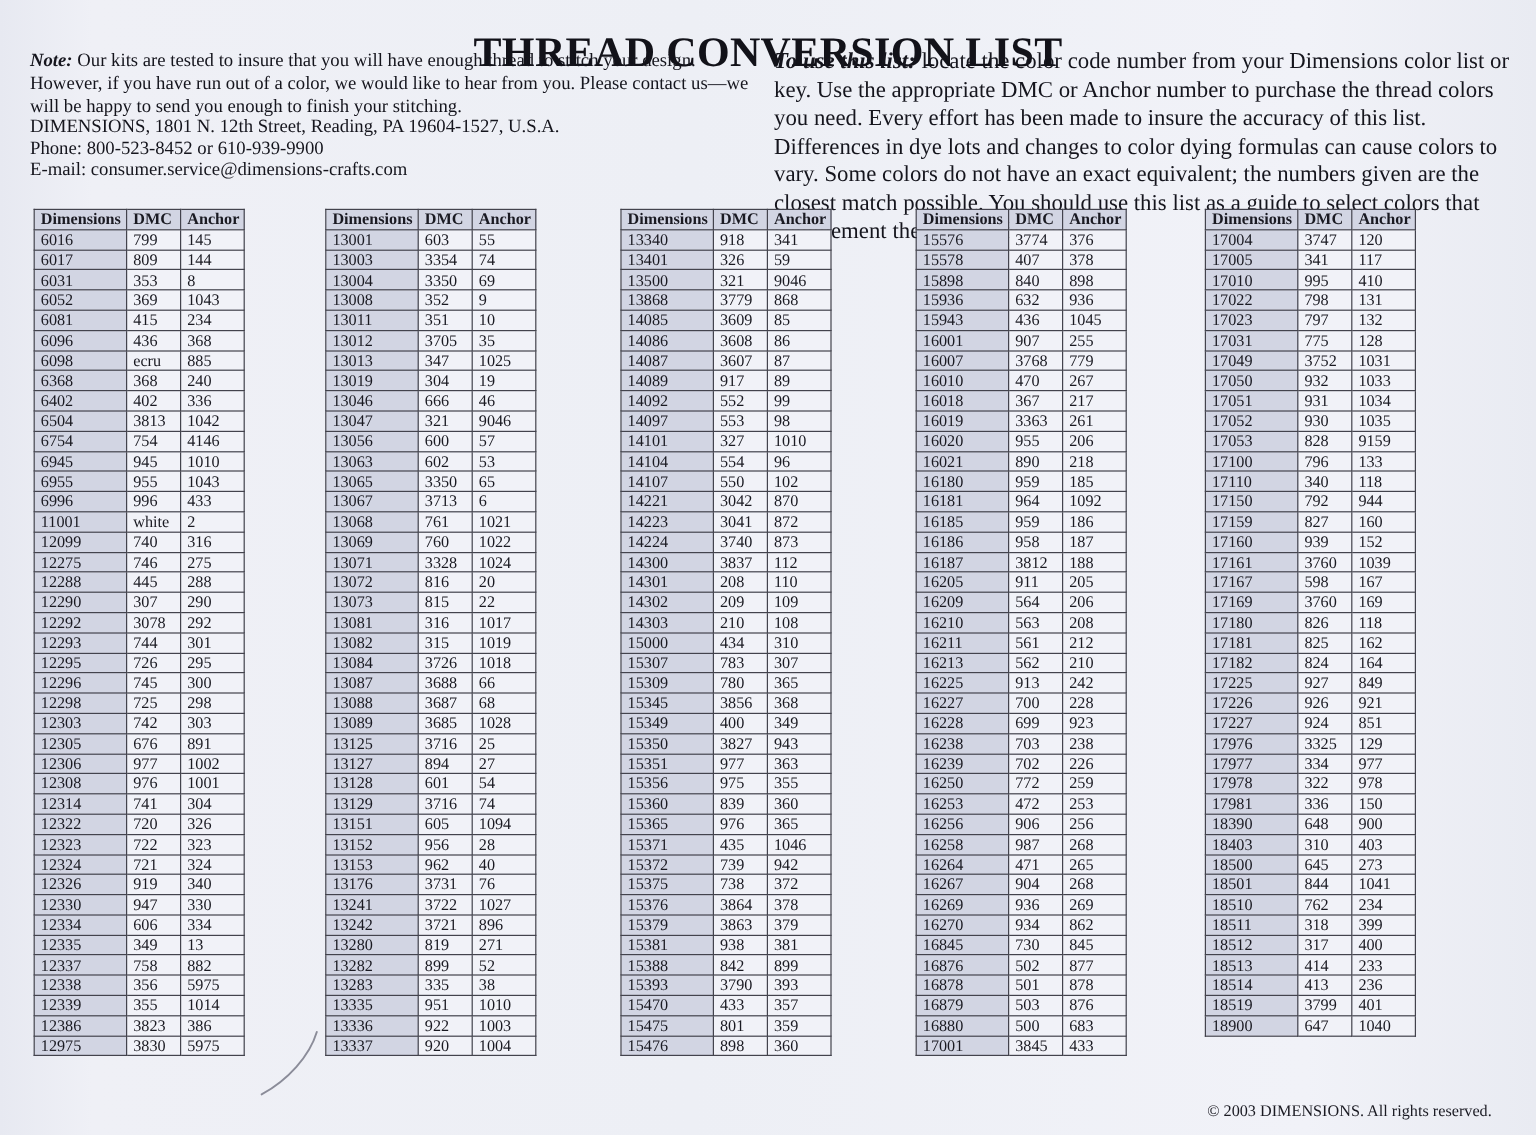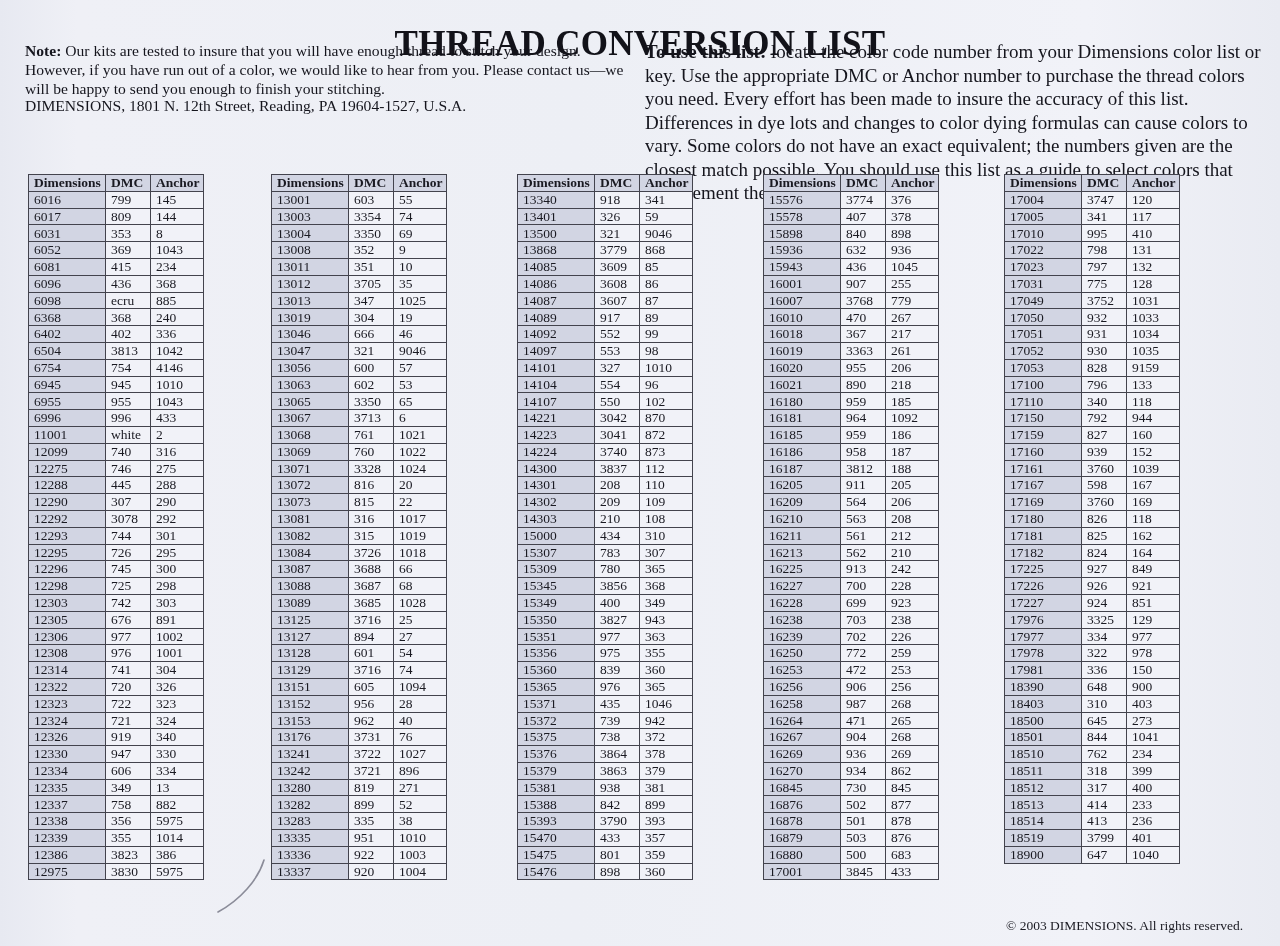--- a/index.html
+++ b/index.html
@@ -20,21 +20,21 @@
     font-size:15.6px; line-height:1.21;
   }
   .contact-block {
     position:absolute; left:25px; top:97px; width:505px;
     font-size:15.6px; line-height:1.14;
   }
   .instructions-block {
     position:absolute; left:645px; top:40px; width:618px;
     font-size:19px; line-height:1.24;
   }
-  b.lead { font-weight:bold; }
+  b.lead { font-weight:bold;font-style:italic; }
   table.ctable {
     position:absolute; top:174px;
     border-collapse:collapse;
     border:1px solid #0c4a6e;
   }
   .ctable th, .ctable td {
     border:1px solid #43434d;
     height:16.8px;
     padding:0 2px 0 5px;
     font-size:13.5px; line-height:1;
@@ -58,20 +58,22 @@
 <body style="--shade: #d2d5e3; --light: #f1f2f8;">
 
 <h1 class="page-title">THREAD CONVERSION LIST</h1>
 
 <div class="note-block">
   <b class="lead">Note:</b><span> Our kits are tested to insure that you will have enough thread to stitch your design. However, if you have run out of a color, we would like to hear from you. Please contact us—we will be happy to send you enough to finish your stitching.</span>
 </div>
 
 <div class="contact-block">
   <div>DIMENSIONS, 1801 N. 12th Street, Reading, PA 19604-1527, U.S.A.</div>
+  <div>Phone: 800-523-8452  or 610-939-9900</div>
+  <div>E-mail: consumer.service@dimensions-crafts.com</div>
 </div>
 
 <div class="instructions-block">
   <b class="lead">To use this list:</b><span> locate the color code number from your Dimensions color list or key. Use the appropriate DMC or Anchor number to purchase the thread colors you need. Every effort has been made to insure the accuracy of this list. Differences in dye lots and changes to color dying formulas can cause colors to vary. Some colors do not have an exact equivalent; the numbers given are the closest match possible. You should use this list as a guide to select colors that complement the specific design.</span>
 </div>
 
 <table class="ctable" style="left: 28px;">
     <thead>
       <tr>
         <th class="c-dim">Dimensions</th>

